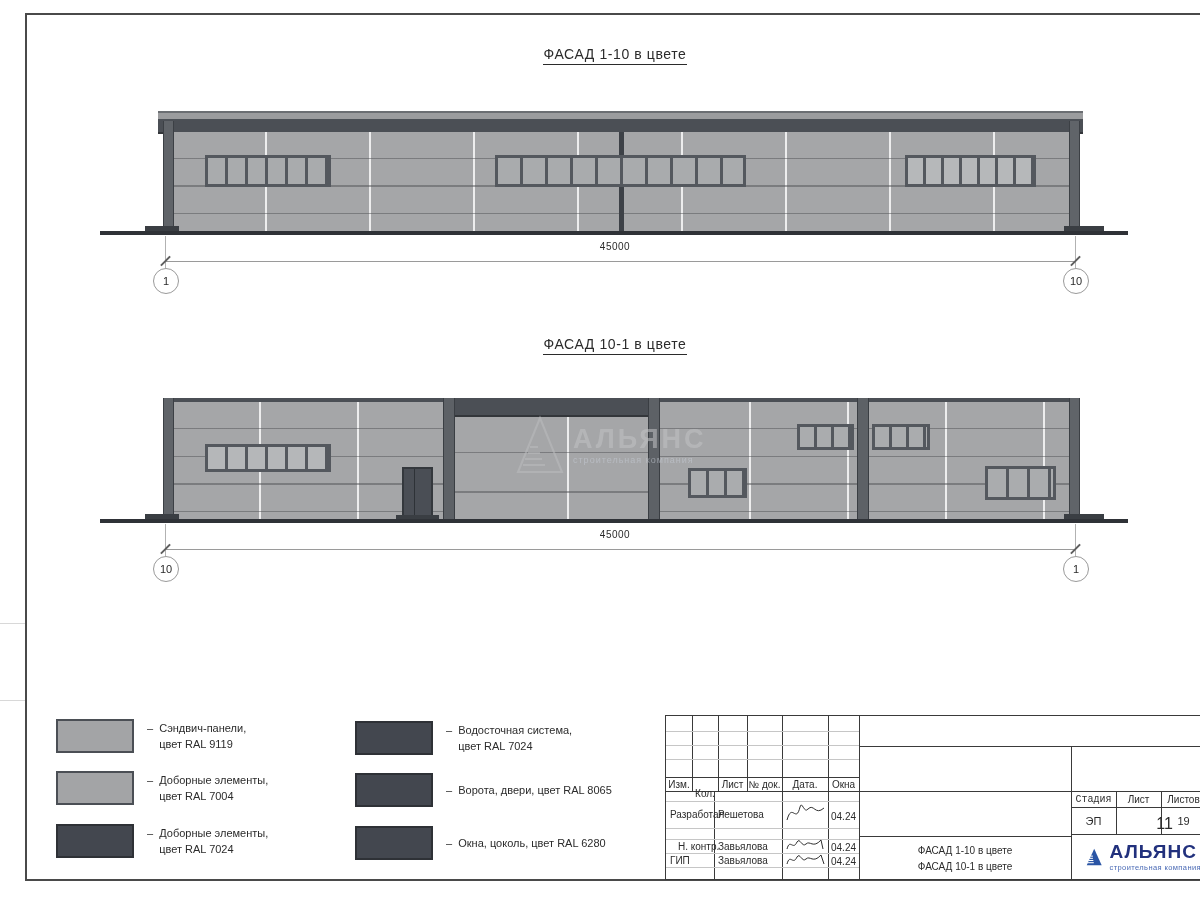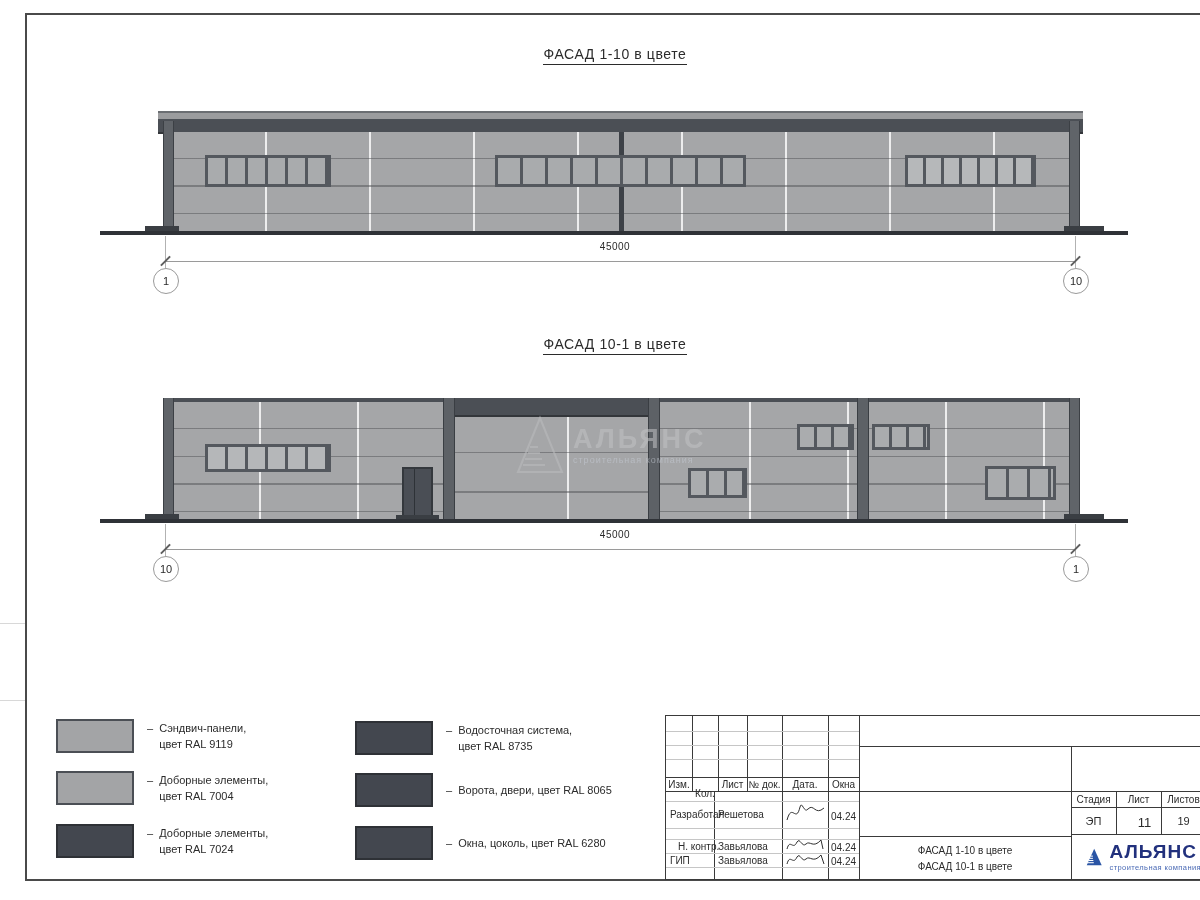--- a/index.html
+++ b/index.html
@@ -172,21 +172,21 @@
     цвет RAL 7004</div>
     </div>
     <div class="legend-item" style="left:56px;top:824px;">
       <div class="swatch dark"></div>
       <div class="legend-label">–  Доборные элементы,
     цвет RAL 7024</div>
     </div>
     <div class="legend-item" style="left:355px;top:721px;">
       <div class="swatch dark"></div>
       <div class="legend-label">–  Водосточная система,
-    цвет RAL 8735</div>
+    цвет RAL 7024</div>
     </div>
     <div class="legend-item" style="left:355px;top:773px;">
       <div class="swatch dark"></div>
       <div class="legend-label">–  Ворота, двери, цвет RAL 8065</div>
     </div>
     <div class="legend-item" style="left:355px;top:826px;">
       <div class="swatch dark"></div>
       <div class="legend-label">–  Окна, цоколь, цвет RAL 6280</div>
     </div>
   </div>
@@ -244,25 +244,25 @@
     <div class="tb-txt" style="left:4px;top:139px;">ГИП</div>
     <div class="tb-txt" style="left:52px;top:139px;">Завьялова</div>
     <div class="tb-txt tb-c" style="left:162px;top:140px;width:31px;">04.24</div>
     <svg class="abs" style="left:118px;top:135px;" width="42" height="17">
       <path d="M3 13 C6 2 9 15 13 6 C16 1 18 12 22 8 C26 4 29 13 37 4 L40 13" stroke="#2f2f2f" fill="none" stroke-width="1"></path>
     </svg>
 
     <div class="docname" style="left:193px;top:127px;width:212px;">ФАСАД 1-10 в цвете
 ФАСАД 10-1 в цвете</div>
 
-    <div class="tb-txt tb-c" style="left:405px;top:78px;width:45px;">Стадия</div>
+    <div class="tb-txt tb-c" style="left:405px;top:78px;width:45px;font-family:Liberation Mono, monospace;">Стадия</div>
     <div class="tb-txt tb-c" style="left:450px;top:78px;width:45px;">Лист</div>
     <div class="tb-txt tb-c" style="left:495px;top:78px;width:45px;">Листов</div>
     <div class="tb-txt tb-c" style="left:405px;top:99px;width:45px;font-size:11px;">ЭП</div>
-    <div class="tb-txt tb-c" style="left:456px;top:99px;width:45px;font-size:13px;">11</div>
+    <div class="tb-txt tb-c" style="left:476px;top:99px;width:45px;font-size:16px;">11</div>
     <div class="tb-txt tb-c" style="left:495px;top:99px;width:45px;font-size:11px;">19</div>
 
     <div class="abs" style="left:405px;top:118px;width:130px;height:46px;display:flex;align-items:center;gap:7px;padding-left:14px;box-sizing:border-box;overflow:hidden;">
       <svg width="38" height="40" viewBox="0 0 40 42">
         <polygon points="21,2 38,40 4,40" fill="#2a55a5"></polygon>
         <g stroke="#ffffff" stroke-width="2.4">
           <line x1="5" y1="34" x2="20" y2="34"></line>
           <line x1="8" y1="29" x2="19" y2="29"></line>
           <line x1="10" y1="24" x2="18" y2="24"></line>
           <line x1="13" y1="19" x2="18" y2="19"></line>

